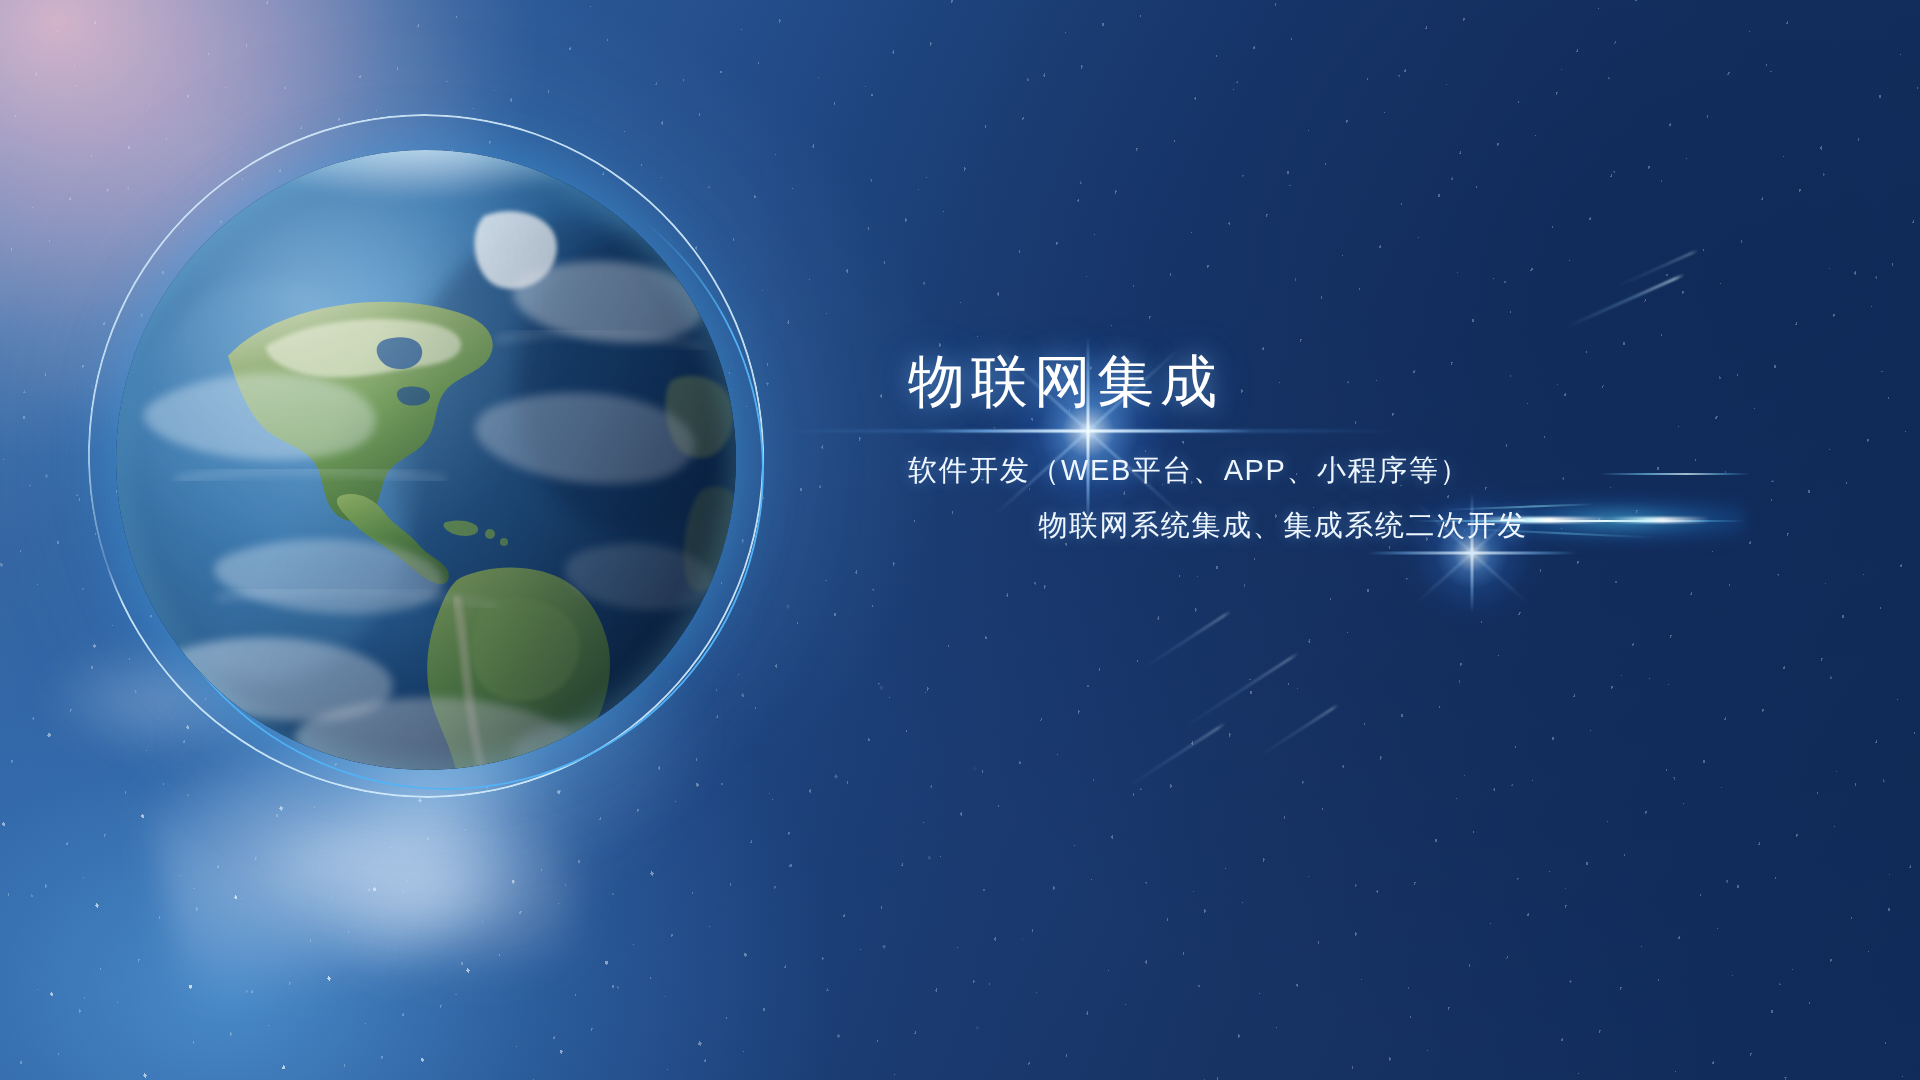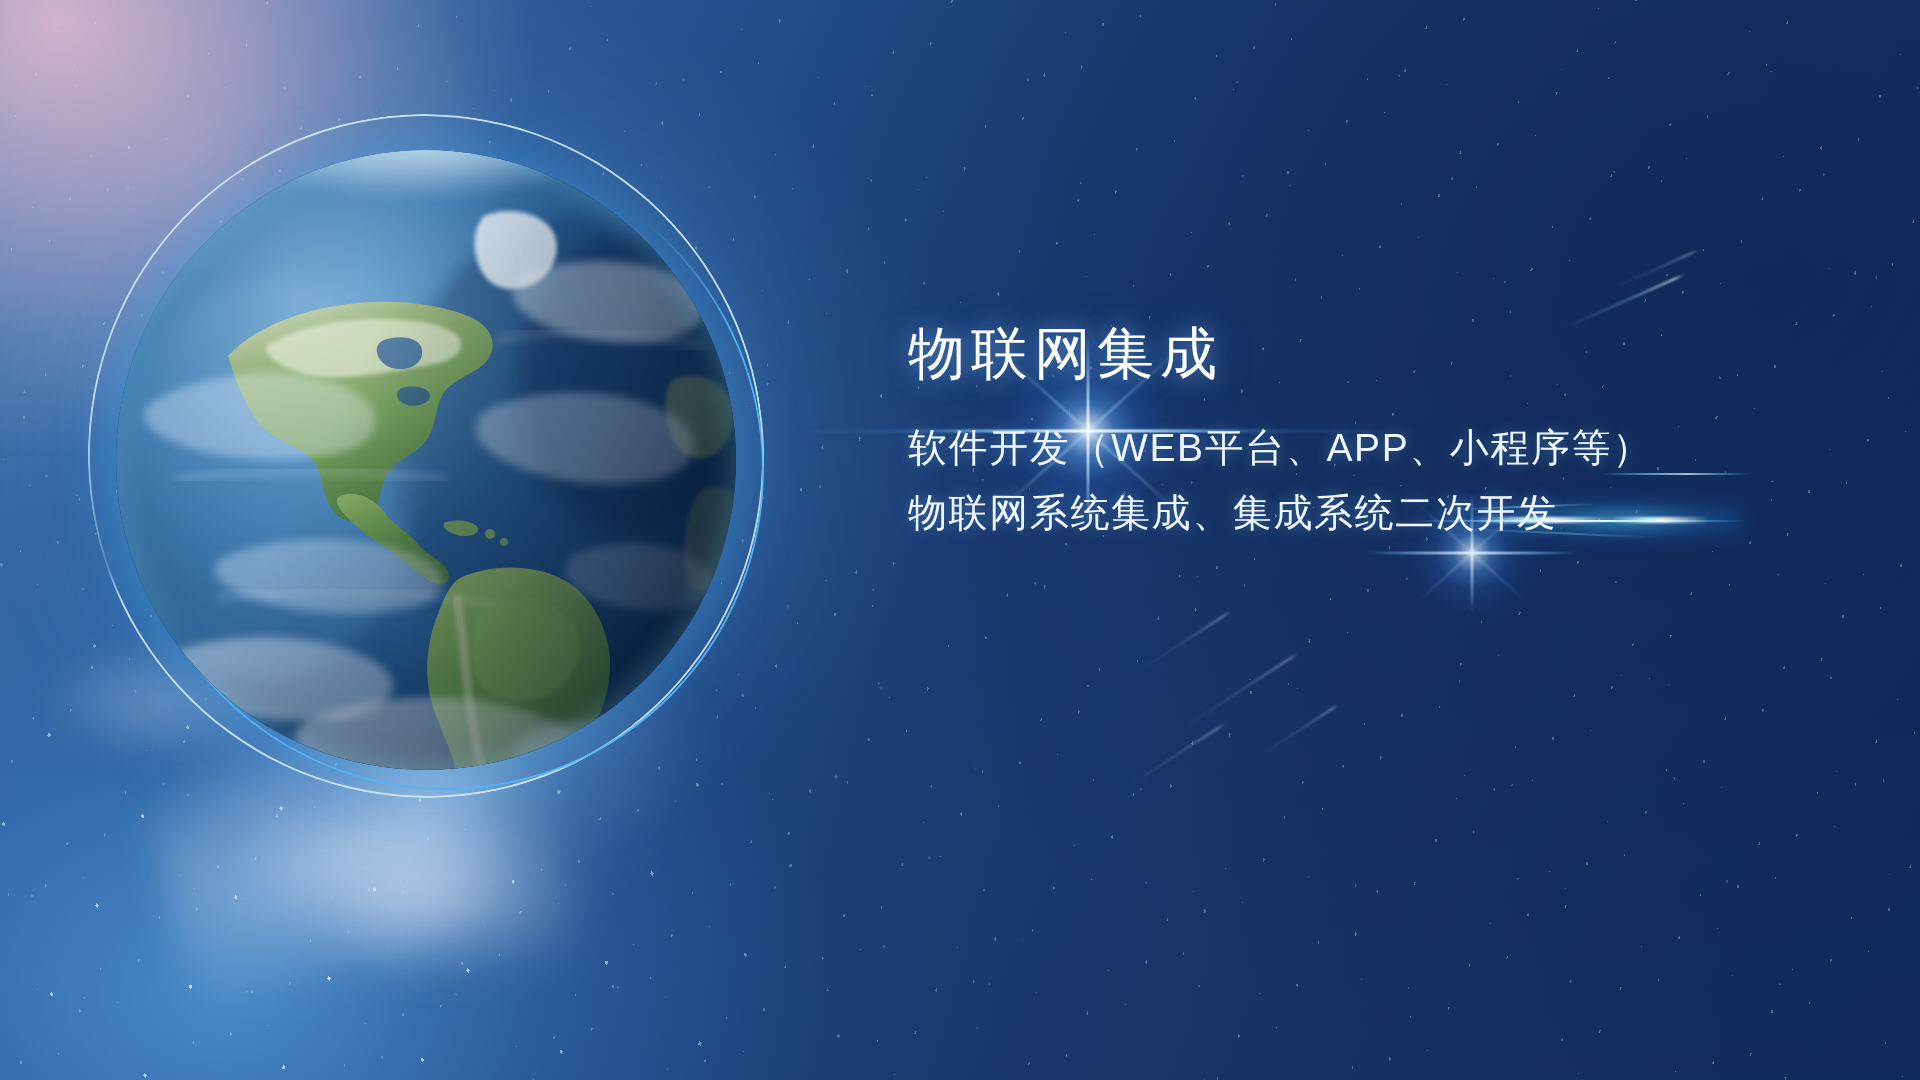--- a/index.html
+++ b/index.html
@@ -227,29 +227,29 @@
     background:linear-gradient(90deg, rgba(70,190,255,0) 0%, rgba(120,215,255,.8) 30%, rgba(225,250,255,1) 58%, rgba(90,200,255,.5) 85%, rgba(70,190,255,0) 100%);
   }
 
   
   .comet { position:absolute; pointer-events:none; height:2px; border-radius:2px;
     background:linear-gradient(90deg, rgba(120,190,255,0) 0%, rgba(150,210,255,0.42) 55%, rgba(225,245,255,0.80) 92%, rgba(255,255,255,0.0) 100%);
     filter:blur(.8px); }
   .comet.soft { opacity:.5; }
 
   
-  .text-block { position:absolute; left:908px; top:324px; width:620px; }
+  .text-block { position:absolute; left:908px; top:352px; width:620px; }
   .title {
     font-size:57px; line-height:1.05; letter-spacing:6px;
     color:#ffffff; font-weight:300;
     text-shadow:0 0 22px rgba(130,195,255,0.55), 0 0 46px rgba(70,150,235,0.30);
     white-space:nowrap;
   }
   .subline {
-    font-size:39px; line-height:1.0; letter-spacing:1.6px;
+    font-size:29px; line-height:1.0; letter-spacing:1.6px;
     color:#eef6ff; font-weight:300;
     text-shadow:0 0 14px rgba(120,185,250,0.45);
     white-space:nowrap;
   }
   .sub1 { margin-top:44px; }
   .sub2 { margin-top:26px;text-align:right; }
 </style>
 </head>
 <body>
 

